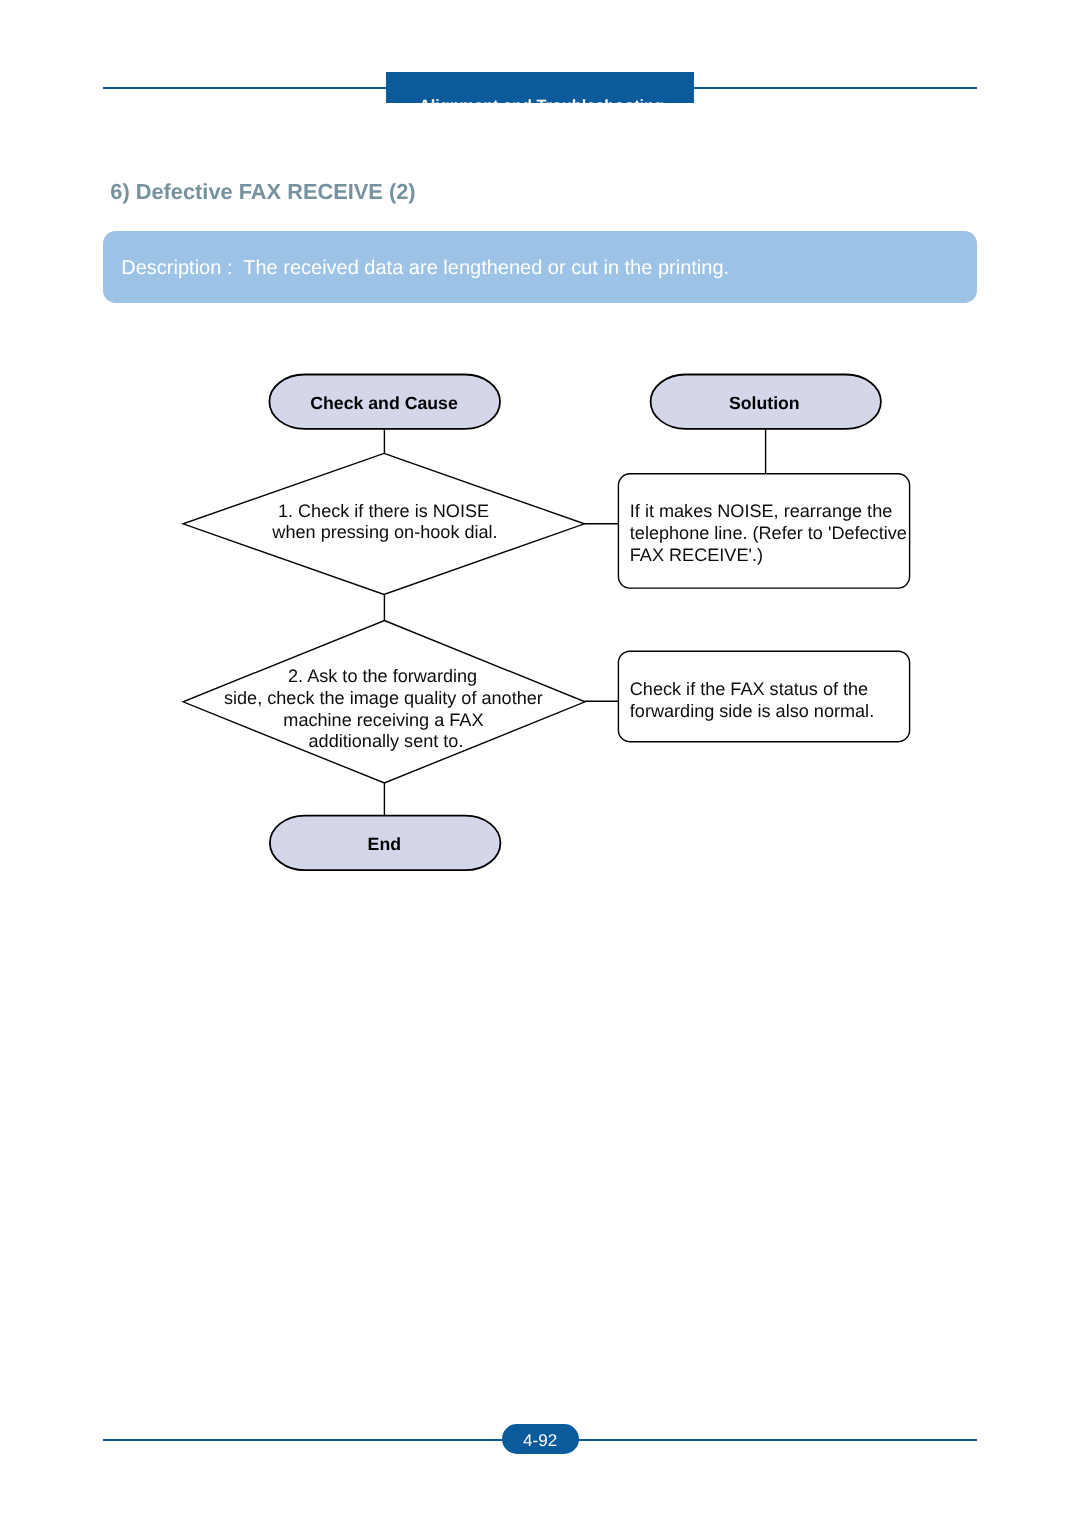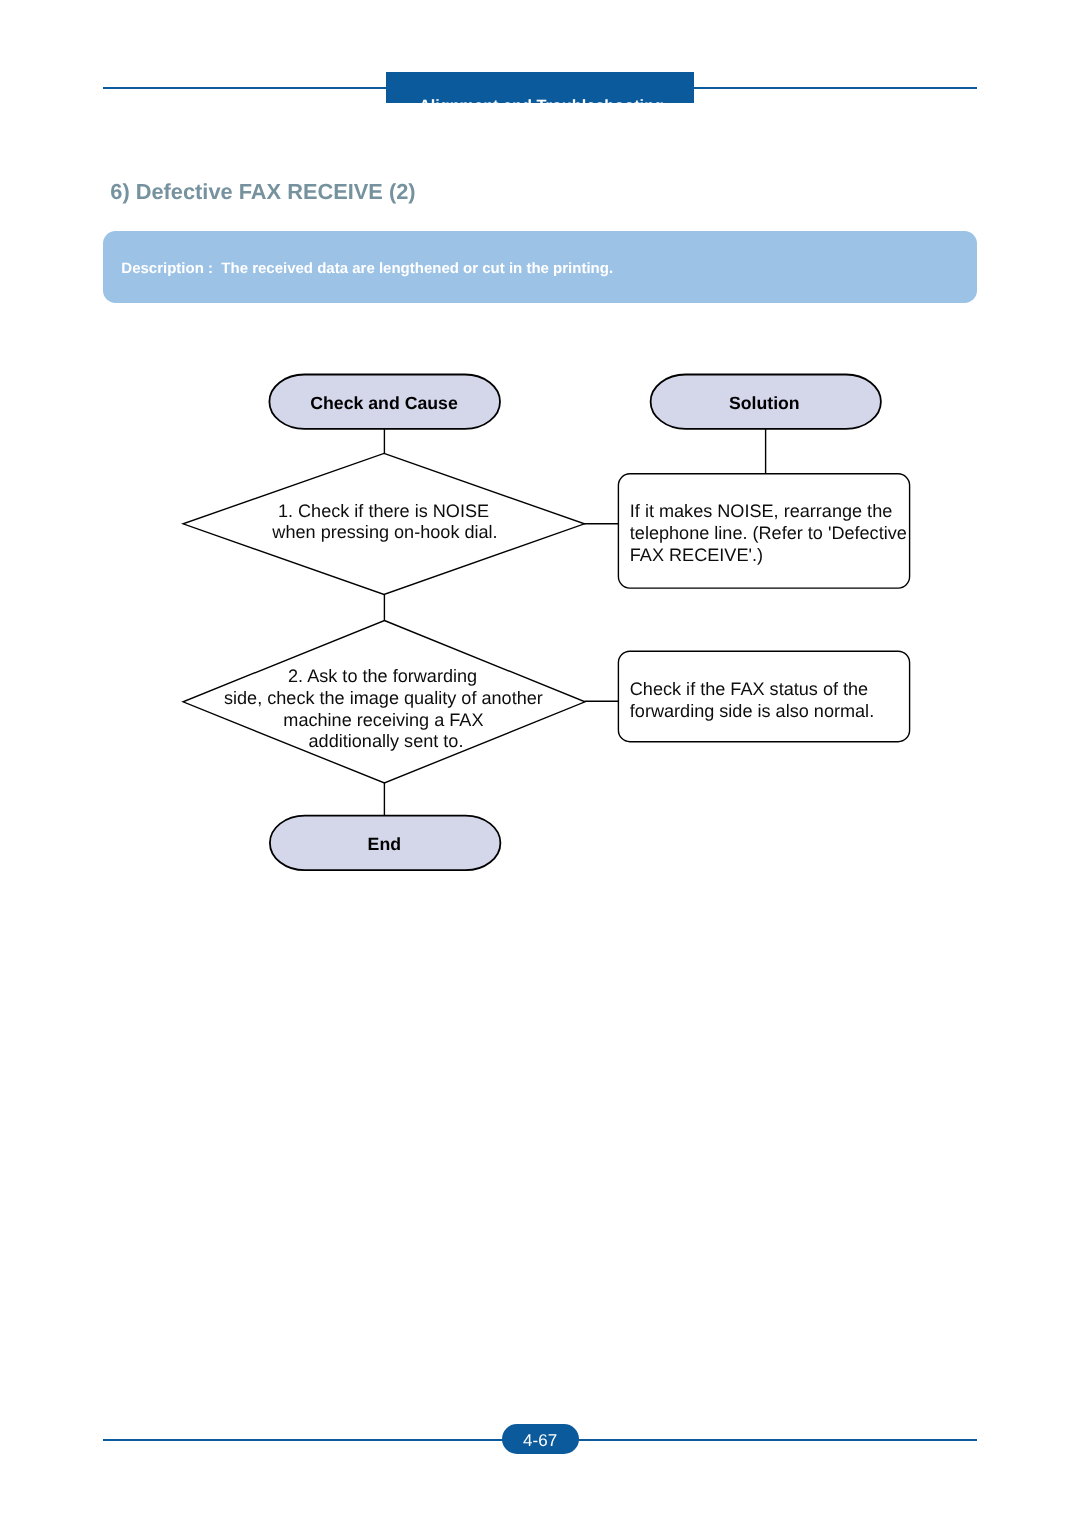--- a/index.html
+++ b/index.html
@@ -18,21 +18,21 @@
 
   
   .sec-title{position:absolute;left:102.3px;top:178.5px;font-size:21.8px;font-weight:bold;
       color:#76929e;white-space:nowrap;
       -webkit-font-smoothing:antialiased;transform:translateZ(0);margin-left:8px;}
 
   
   .desc-banner{position:absolute;left:103.3px;top:230.8px;width:874.2px;height:72.5px;
       background:#9cc2e5;border-radius:12.5px;}
   .desc-text{position:absolute;left:18px;top:1.5px;height:72px;display:flex;align-items:center;
-      color:#ffffff;font-size:15px;font-weight:bold;white-space:pre;
+      color:#ffffff;font-size:20px;font-weight:normal;white-space:pre;
       -webkit-font-smoothing:antialiased;transform:translateZ(0);}
 
   
   .flow{position:absolute;left:0;top:0;-webkit-font-smoothing:antialiased;transform:translateZ(0);}
 
   
   .ftr-rule{position:absolute;left:102.8px;top:1439px;width:874.6px;height:2.4px;background:#0a5a9c;}
   .ftr-badge{position:absolute;left:501.7px;top:1424.1px;width:76.9px;height:30.2px;
       background:#0a5a9c;border-radius:15.1px;}
   .ftr-badge-label{position:absolute;left:0;top:1.6px;width:76.9px;height:30.2px;
@@ -108,16 +108,16 @@
       <text x="386" y="747.2">additionally sent to.</text>
     </g>
     <g font-family="Liberation Sans, sans-serif" font-size="18.1" fill="#0d0d0d">
       <text x="629.8" y="695.0">Check if the FAX status of the</text>
       <text x="629.8" y="716.6">forwarding side is also normal.</text>
     </g>
   </svg>
 
   <div class="ftr-rule"></div>
   <div class="ftr-badge">
-    <div class="ftr-badge-label">4-67</div>
+    <div class="ftr-badge-label">4-92</div>
   </div>
 
 </div>
 
 </body></html>

